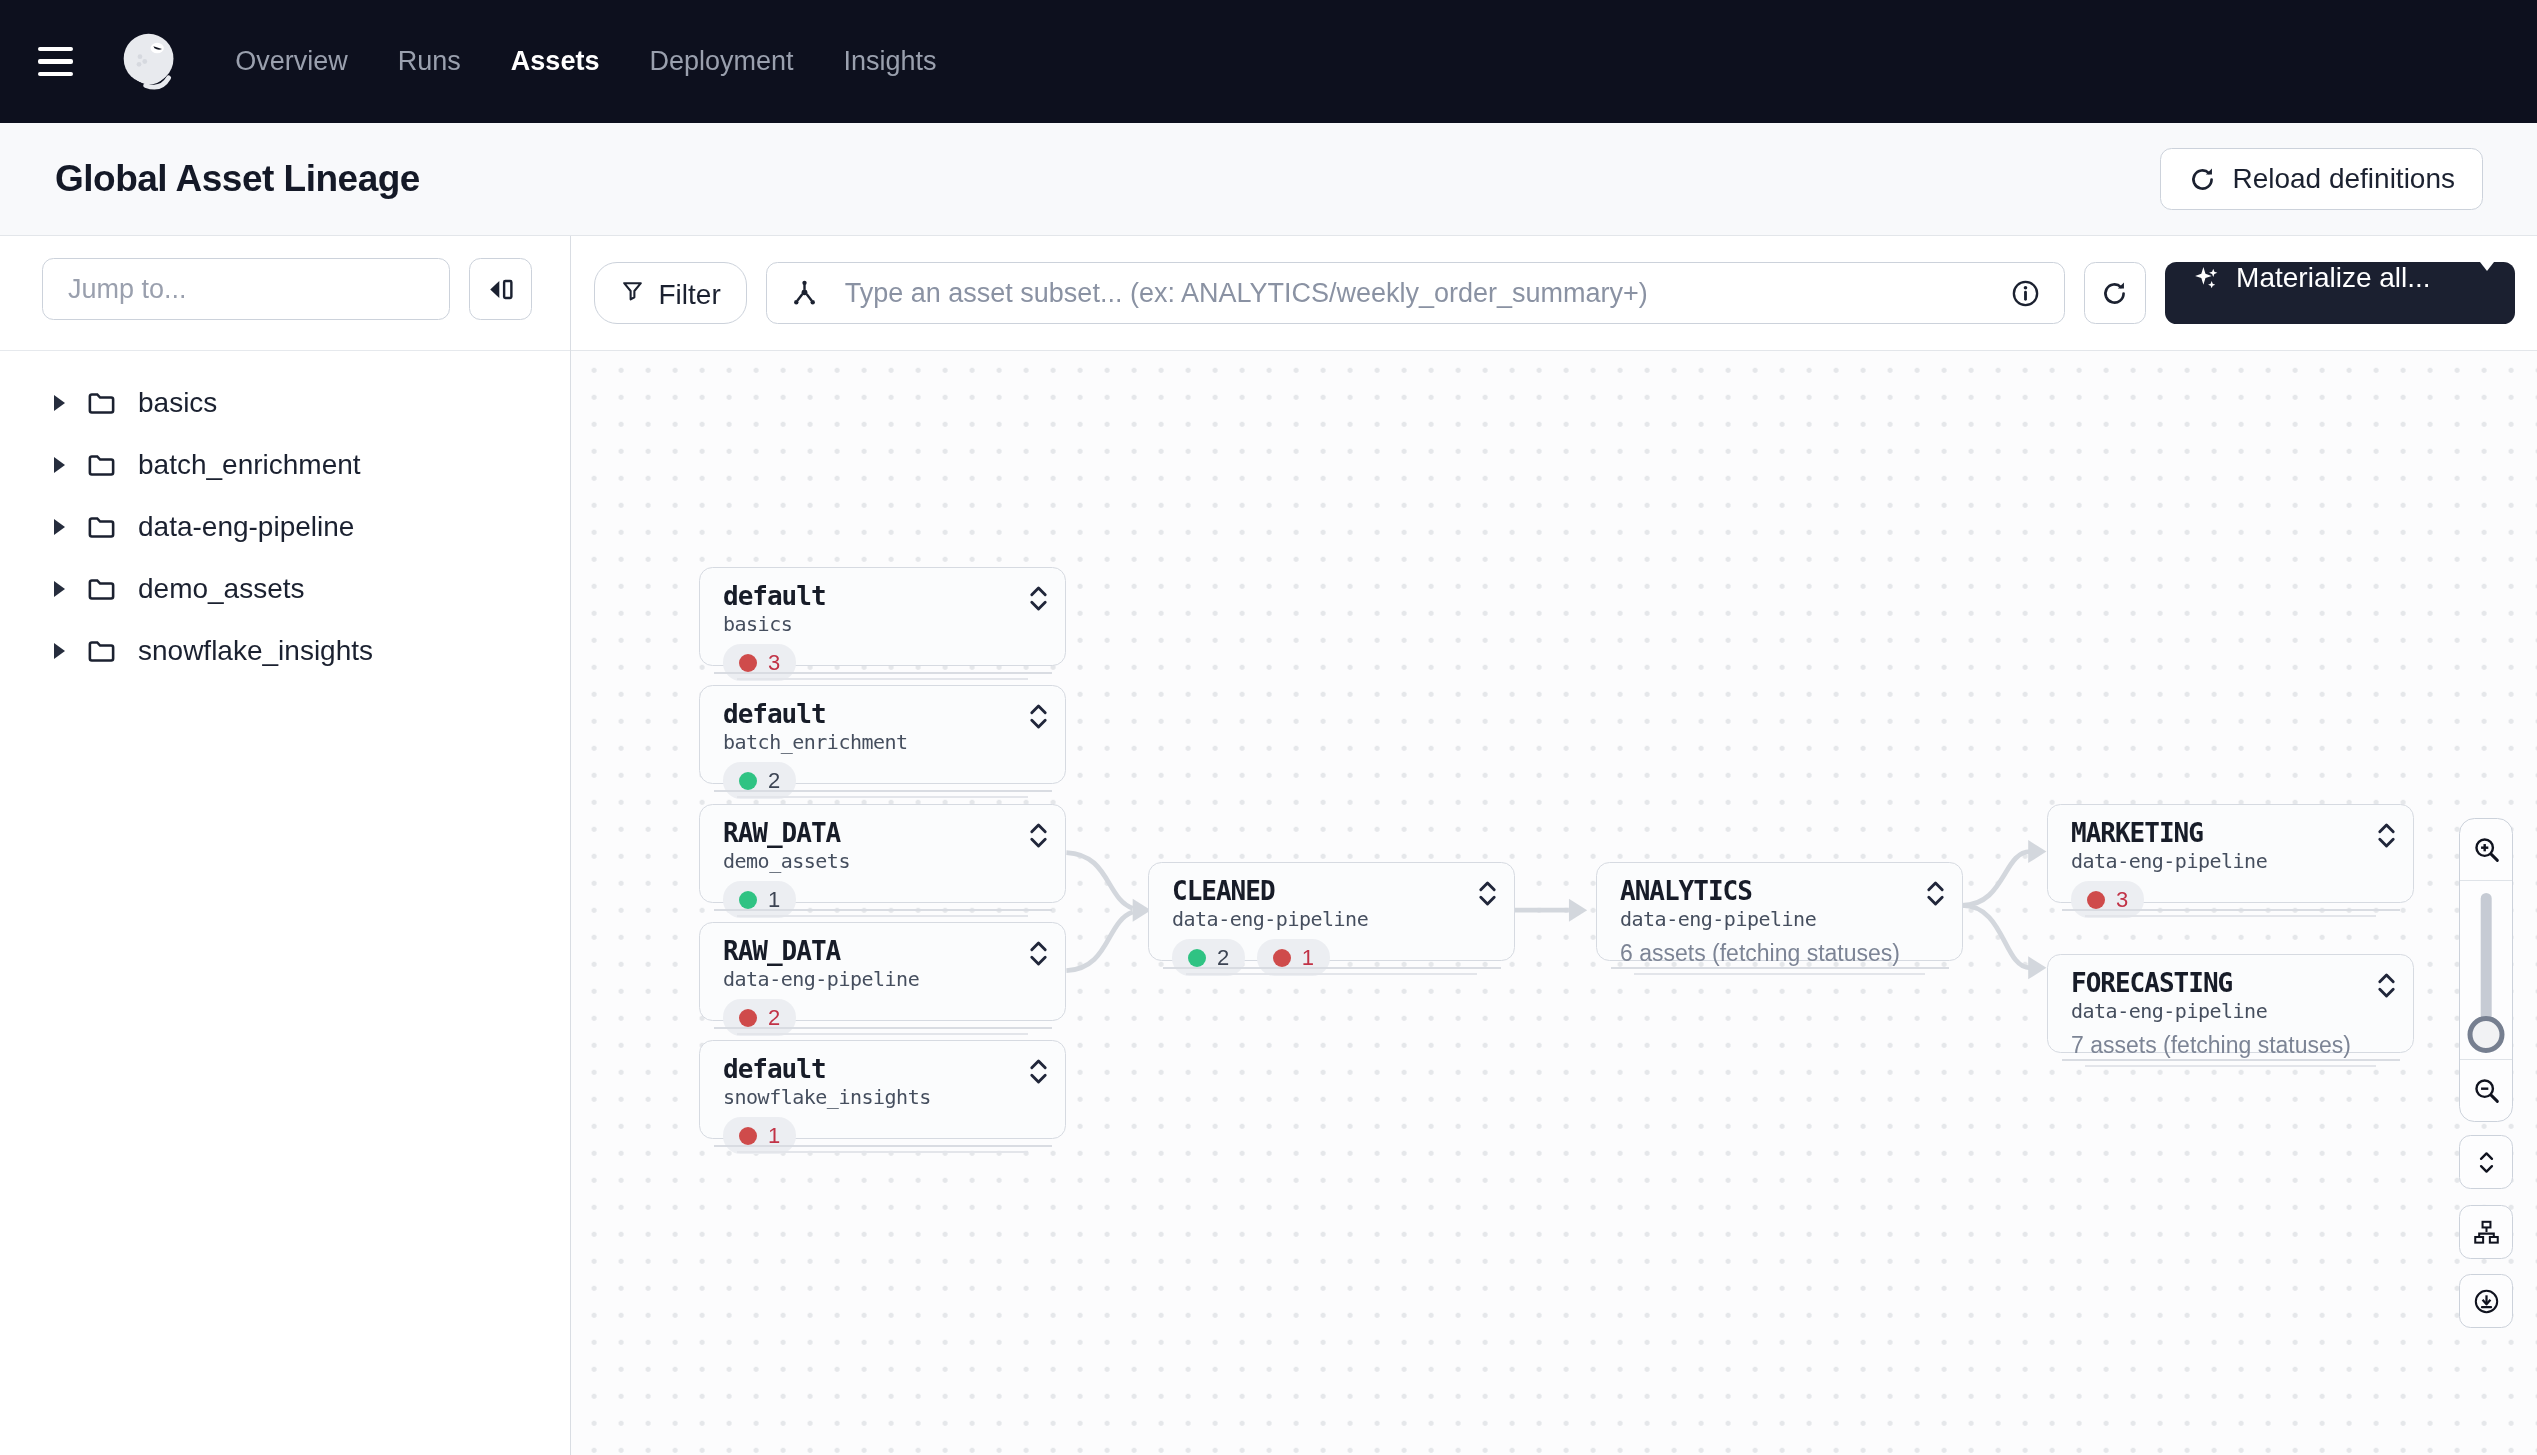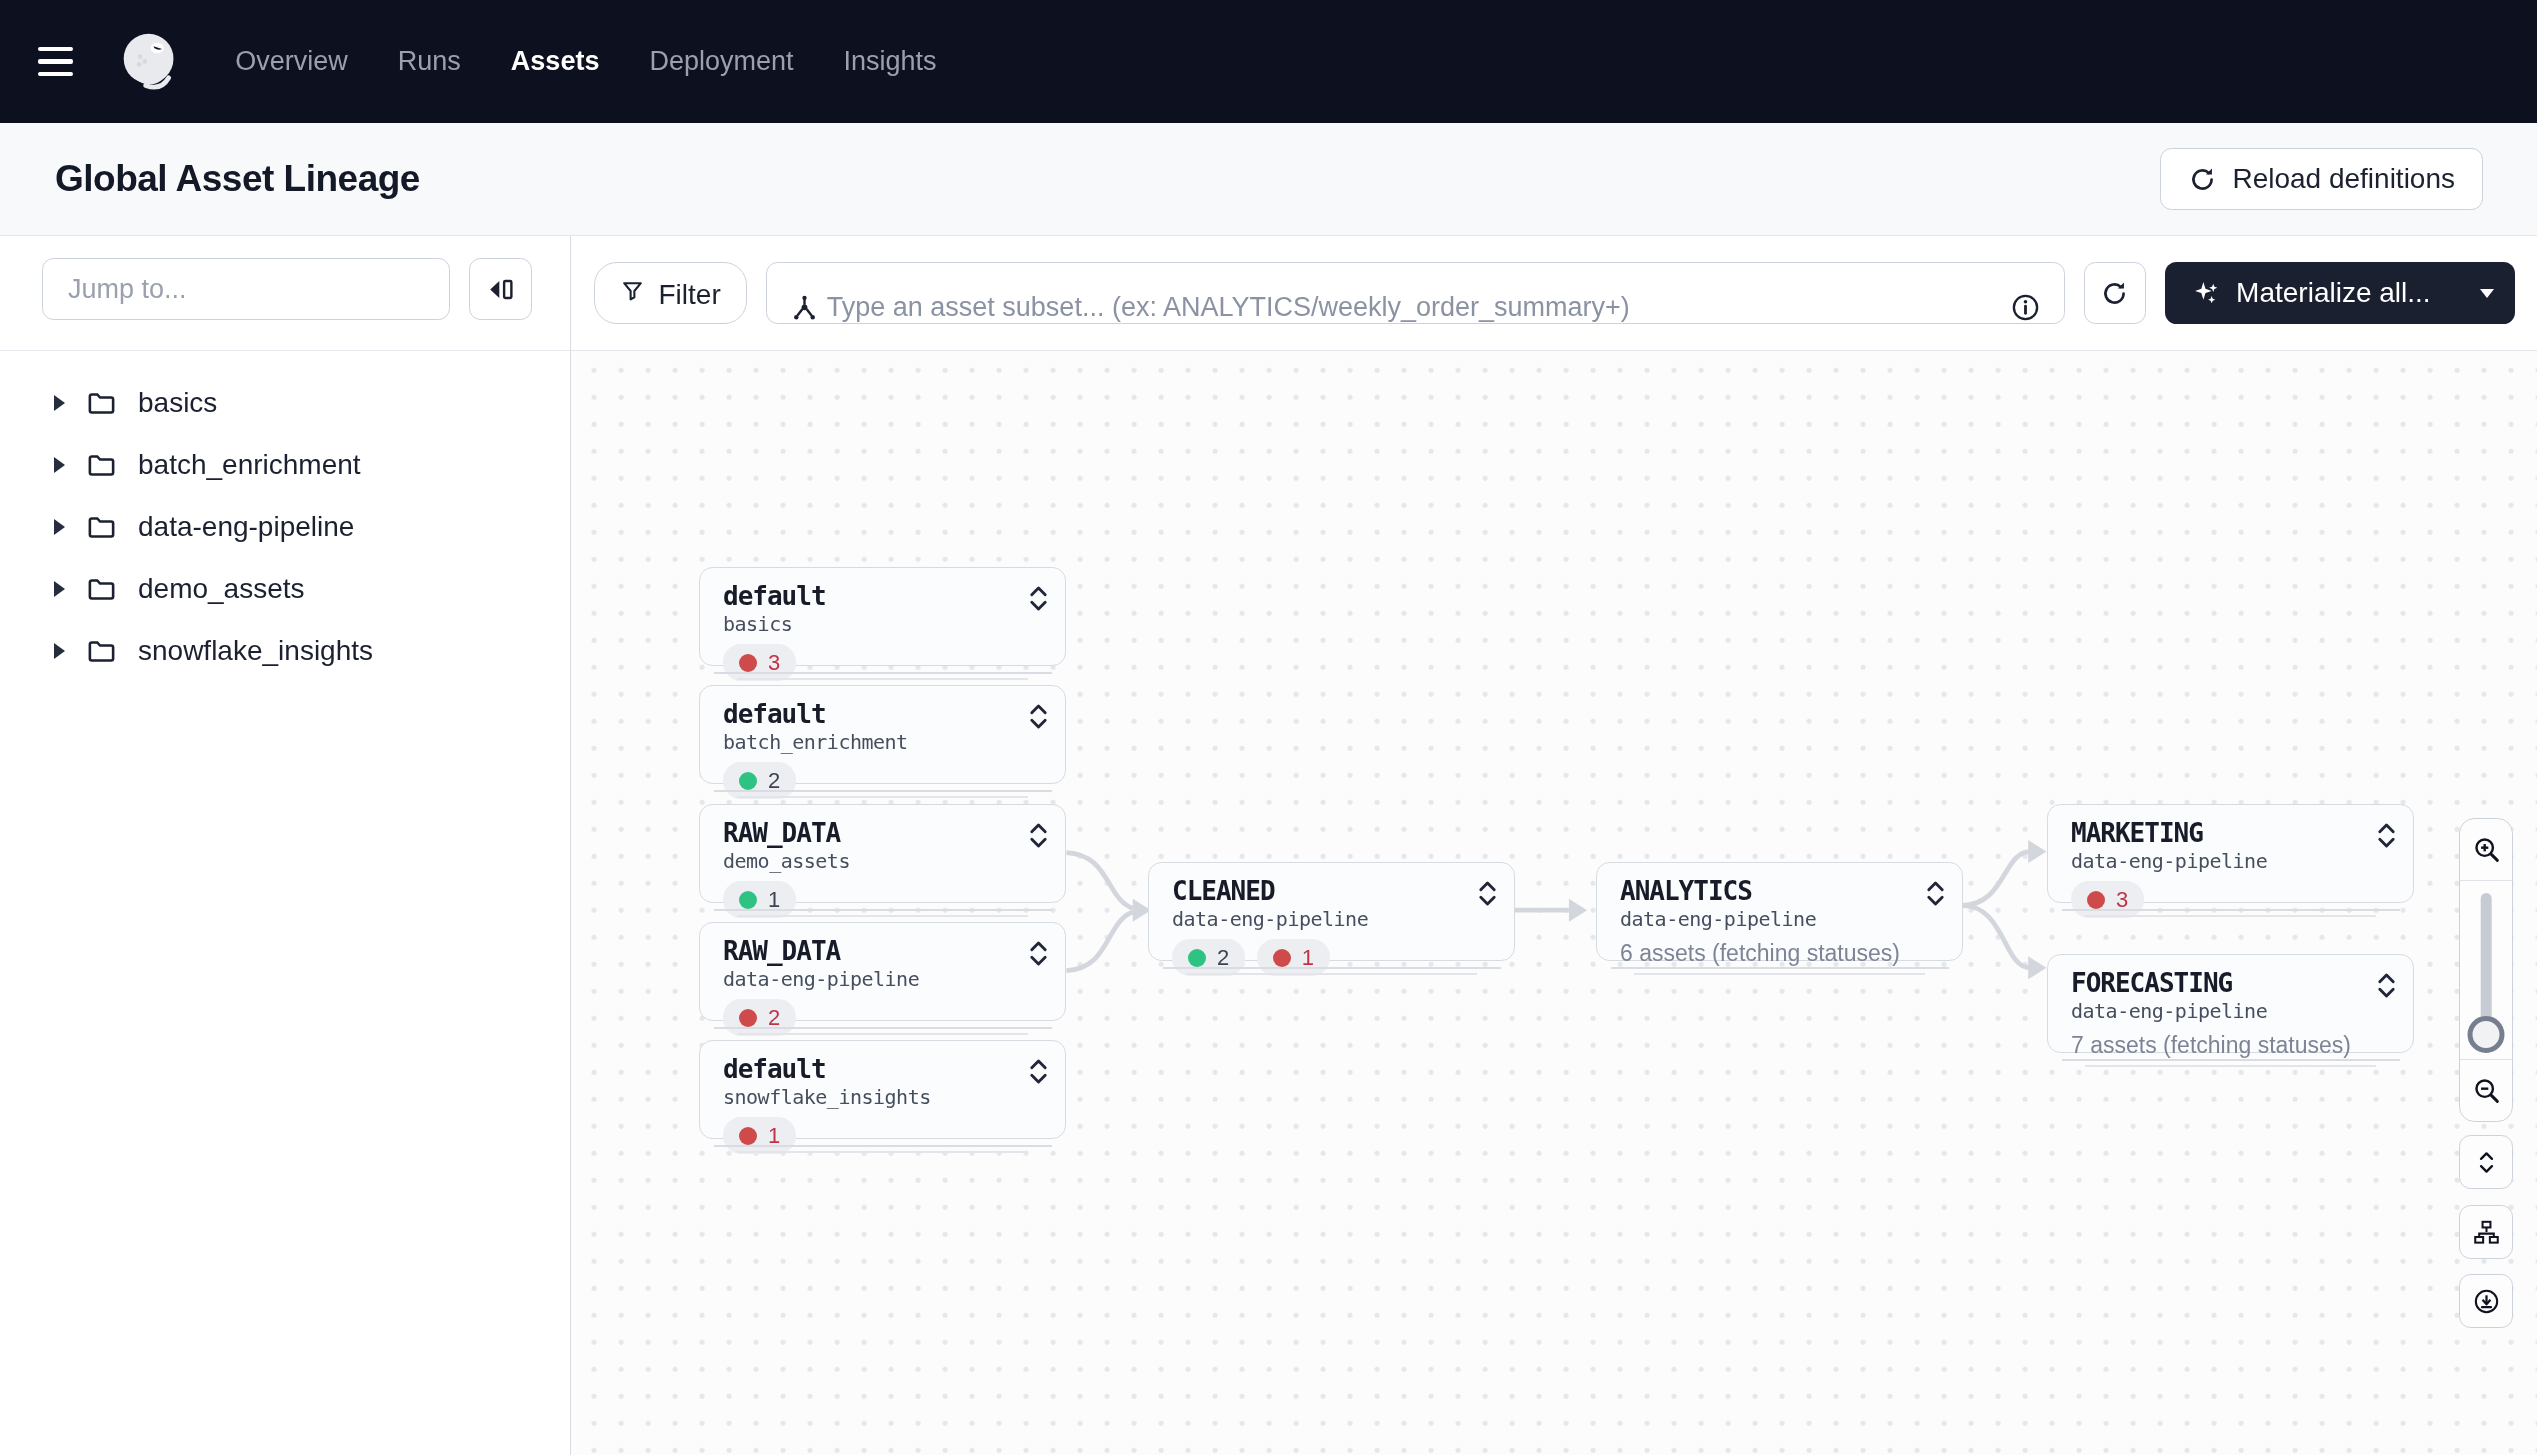--- a/index.html
+++ b/index.html
@@ -39,25 +39,25 @@
   .jump-input::placeholder { color:#9aa0ae; }
   .collapse-btn { width:63px; height:62px; border:1.4px solid #ccd2db; border-radius:11.5px; background:#fff; display:flex; align-items:center; justify-content:center; cursor:pointer; }
   .tree { padding-top:21px; }
   .tree-row { height:62px; display:flex; align-items:center; padding-left:54px; gap:21px; cursor:pointer; }
   .tree-caret { width:0; height:0; border-top:8.7px solid transparent; border-bottom:8.7px solid transparent; border-left:11.5px solid #262d3d; }
   .tree-label { font-size:28px; color:#1b2130; }
 
   .content { flex:1; display:flex; flex-direction:column; }
   .toolbar { height:115px; background:#fff; border-bottom:1px solid #e3e6ea; display:flex; align-items:center; padding:0 23px; gap:19px; }
   .filter-btn { height:62px; border:1.4px solid #ccd2db; border-radius:23px; background:#fff; display:flex; align-items:flex-start; padding:16px 25px; gap:13.5px; font-size:28px; color:#1b2130; cursor:pointer; }
-  .subset-wrap { flex:1; height:62px; border:1.4px solid #ccd2db; border-radius:11.5px; background:#fff; display:flex; align-items:flex-end; padding:0 23px; gap:8px; }
+  .subset-wrap { flex:1; height:62px; border:1.4px solid #ccd2db; border-radius:11.5px; background:#fff; display:flex; align-items:center; padding:0 23px; gap:26px; }
   .subset-input { flex:1; border:none; outline:none; font-size:27px; color:#1b2130; font-family:"Liberation Sans", sans-serif; background:transparent; }
   .subset-input::placeholder { color:#8a92a3; }
   .icon-btn { width:62px; height:62px; border:1.4px solid #ccd2db; border-radius:11.5px; background:#fff; display:flex; align-items:center; justify-content:center; cursor:pointer; }
-  .mat-btn { height:62px; border-radius:11.5px; background:#1b2030; color:#fff; display:flex; align-items:center; cursor:pointer; overflow:hidden; }
+  .mat-btn { height:62px; border-radius:11.5px; background:#1b2030; color:#fff; display:flex; align-items:flex-start; cursor:pointer; overflow:hidden; }
   .mat-main { display:flex; align-items:center; gap:15.4px; padding:0 27px; font-size:28px; }
   .mat-divider { width:1.4px; background:#4a5164; }
   .mat-caret { width:56px; display:flex; align-items:center; justify-content:center; }
   .mat-caret .caret-down { border-top-color:#fff; border-left-width:7.7px; border-right-width:7.7px; border-top-width:9.6px; }
 
   
   .graph { position:relative; flex:1; background-color:#fcfcfd;
            background-image:radial-gradient(circle, #e5e7ea 2.5px, transparent 2.6px);
            background-size:27px 27px; background-position:9.6px 5.8px; }
   .edges { position:absolute; left:0; top:0; }

